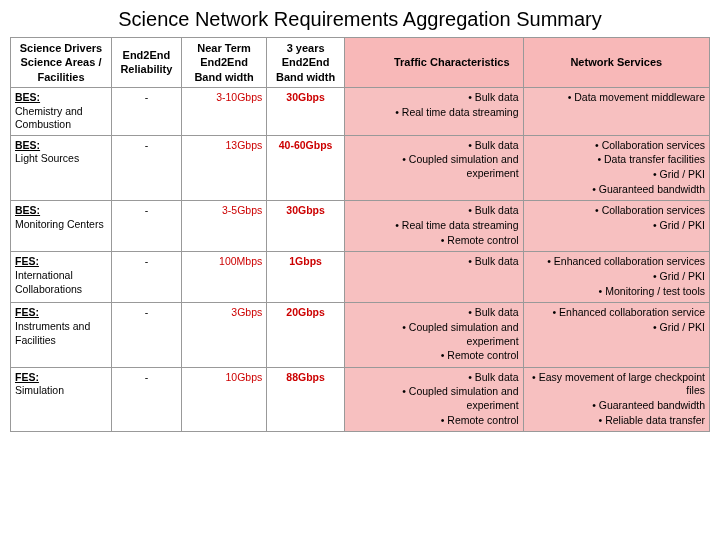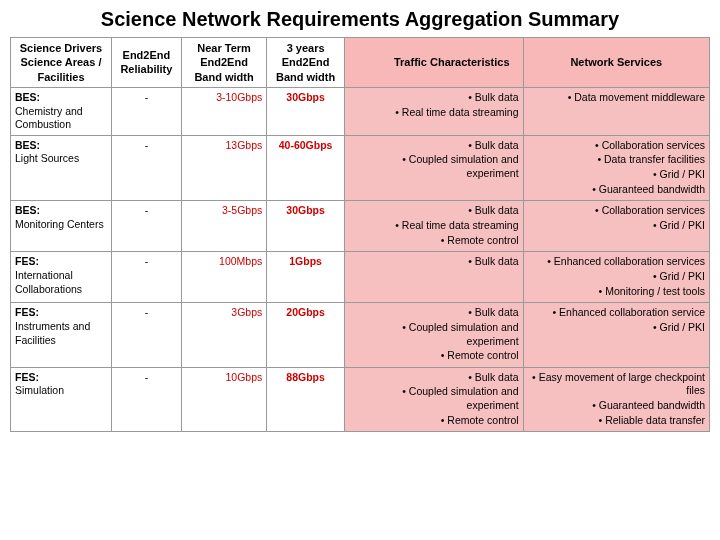--- a/index.html
+++ b/index.html
@@ -8,21 +8,21 @@
       font-size: 11px;
       background: #fff;
       width: 720px;
       min-height: 540px;
     }
     .page {
       padding: 8px 10px;
     }
     .main-title {
       font-size: 20px;
-      font-weight: bold;
+      font-weight: normal;
       text-align: center;
       margin-bottom: 6px;
       color: #000;
     }
     table {
       width: 100%;
       border-collapse: collapse;
       table-layout: fixed;
     }
     th, td {
@@ -35,21 +35,21 @@
     .header-row th {
       background: #fff;
       font-weight: bold;
       font-size: 11px;
       text-align: center;
       vertical-align: middle;
     }
 
     td.traffic-cell { background: #f7c0c0; }
     td.network-cell { background: #f7c0c0; }
-    .bname { font-weight: bold; }
+    .bname { font-weight: bold; text-decoration: underline; }
     .dash-cell { text-align: center; }
     .band-cell { text-align: right; font-weight: normal; color: #cc0000; }
     .band-cell-3yr { text-align: center; font-weight: bold; color: #cc0000; }
 
     .bullet-item { margin-bottom: 1px; text-align: right; }
     .bullet-item::before { content: "• "; }
 
     .header-traffic { background: #f8b8b8 !important; padding-left: 40px; }
     .header-network { background: #f8b8b8 !important; }
   </style>

